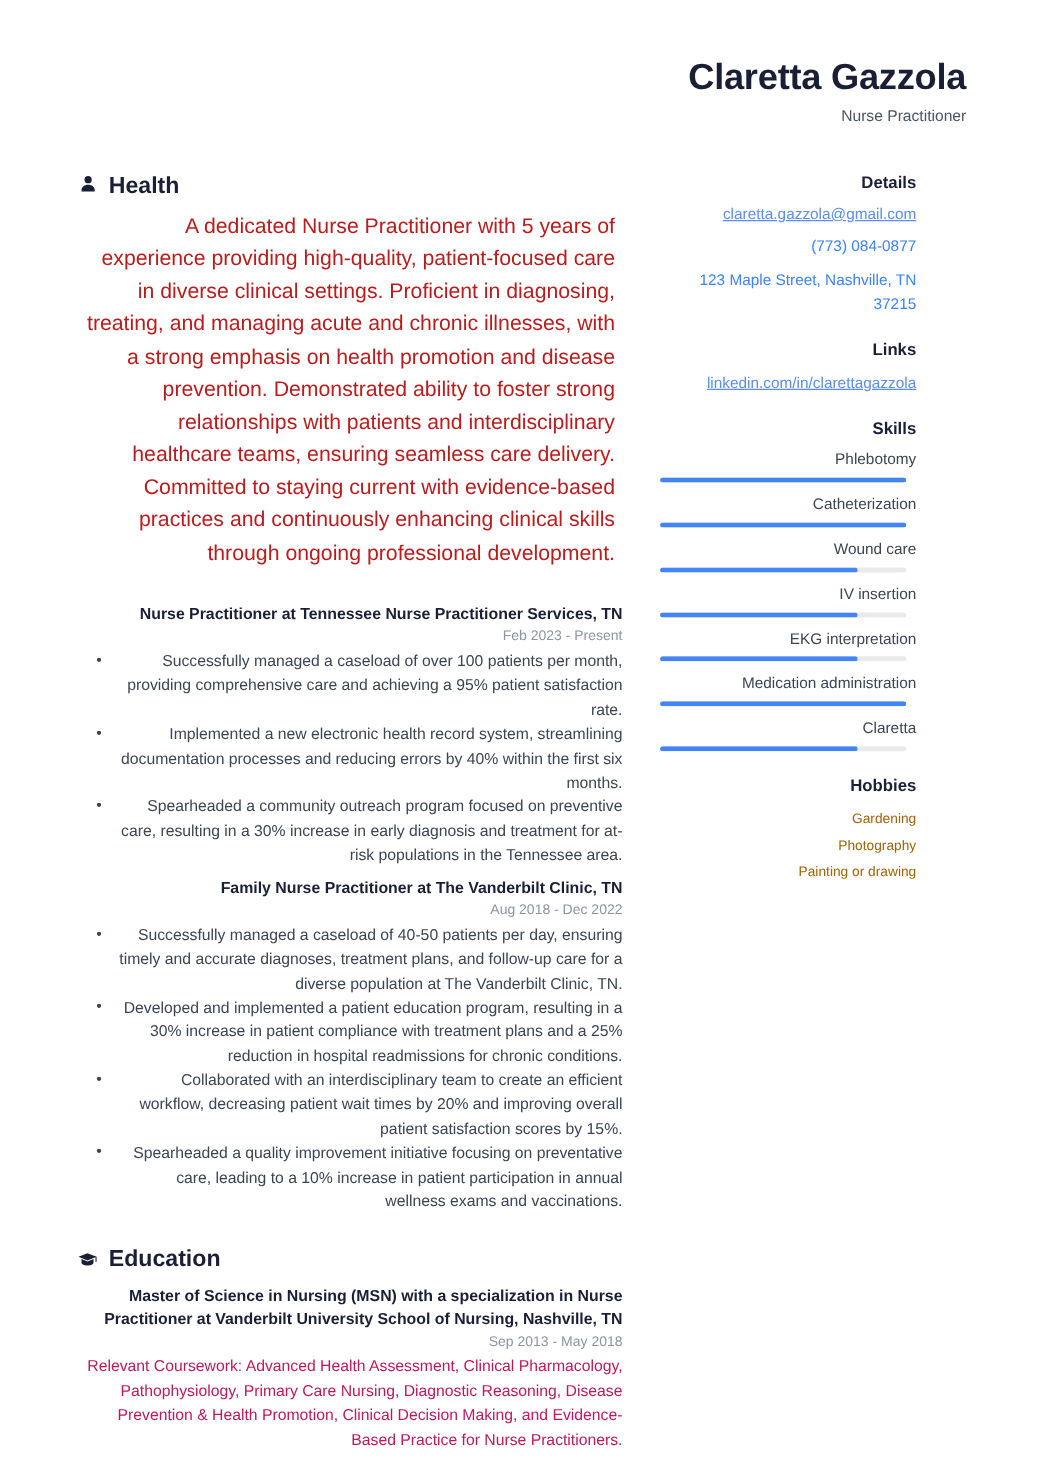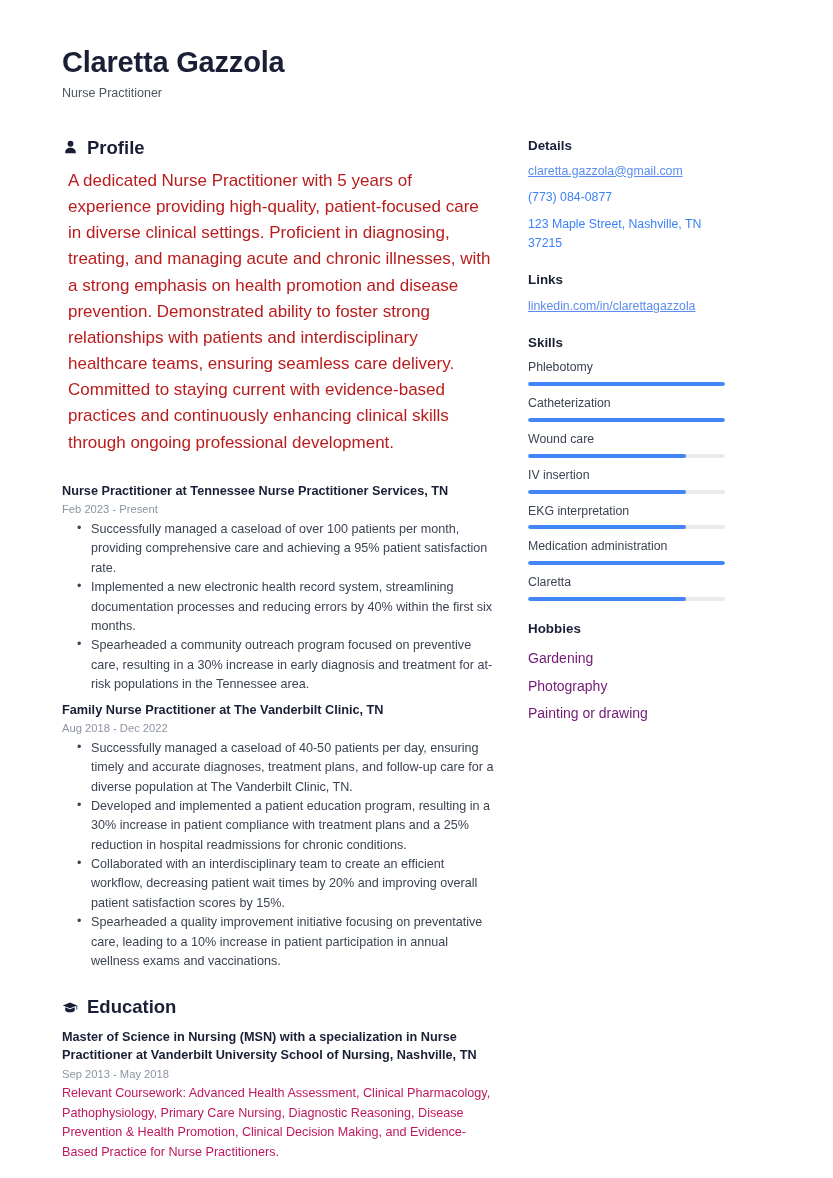--- a/index.html
+++ b/index.html
@@ -13,20 +13,21 @@
     -webkit-font-smoothing: antialiased;
   }
   .page {
     position: relative;
     width: 833px;
     height: 1178px;
     background: #ffffff;
     overflow: hidden;
     box-sizing: border-box;
     padding: 0;
+    text-align: right;
   }
 
   
   .header {
     padding: 46px 60px 0 62px;
   }
   .name {
     font-size: 29px;
     font-weight: bold;
     letter-spacing: -0.2px;
@@ -179,22 +180,22 @@
     border-radius: 2px;
     overflow: hidden;
   }
   .meter-fill {
     position: absolute;
     left: 0; top: 0; bottom: 0;
     background: #4285f4;
     border-radius: 2px;
   }
   .hobby {
-    font-size: 14px;
-    color: #701a75;
+    font-size: 11px;
+    color: #a16207;
     line-height: 1.96;
   }
   .side-gap-top { margin-top: 20px; }
 </style>
 </head>
 <body>
 
 <div class="page">
 
   <div class="header">
@@ -207,21 +208,21 @@
     <div class="col-main">
 
       <div class="section">
         <div class="section-head">
           <span class="section-icon">
             <svg width="15" height="15" viewBox="0 0 16 16" fill="currentColor">
               <circle cx="8" cy="4" r="3.1"></circle>
               <path d="M8 8.3c-3.1 0-5.6 1.9-5.6 4.2V14h11.2v-1.5c0-2.3-2.5-4.2-5.6-4.2z"></path>
             </svg>
           </span>
-          <span class="section-title">Profile</span>
+          <span class="section-title">Health</span>
         </div>
         <p class="para">A dedicated Nurse Practitioner with 5 years of experience providing high-quality, patient-focused care in diverse clinical settings. Proficient in diagnosing, treating, and managing acute and chronic illnesses, with a strong emphasis on health promotion and disease prevention. Demonstrated ability to foster strong relationships with patients and interdisciplinary healthcare teams, ensuring seamless care delivery. Committed to staying current with evidence-based practices and continuously enhancing clinical skills through ongoing professional development.</p>
       </div>
 
       <div class="section">
 
         <div class="entry">
           <div class="entry-title">Nurse Practitioner at Tennessee Nurse Practitioner Services, TN</div>
           <div class="entry-date">Feb 2023 - Present</div>
           <ul class="bullets">

